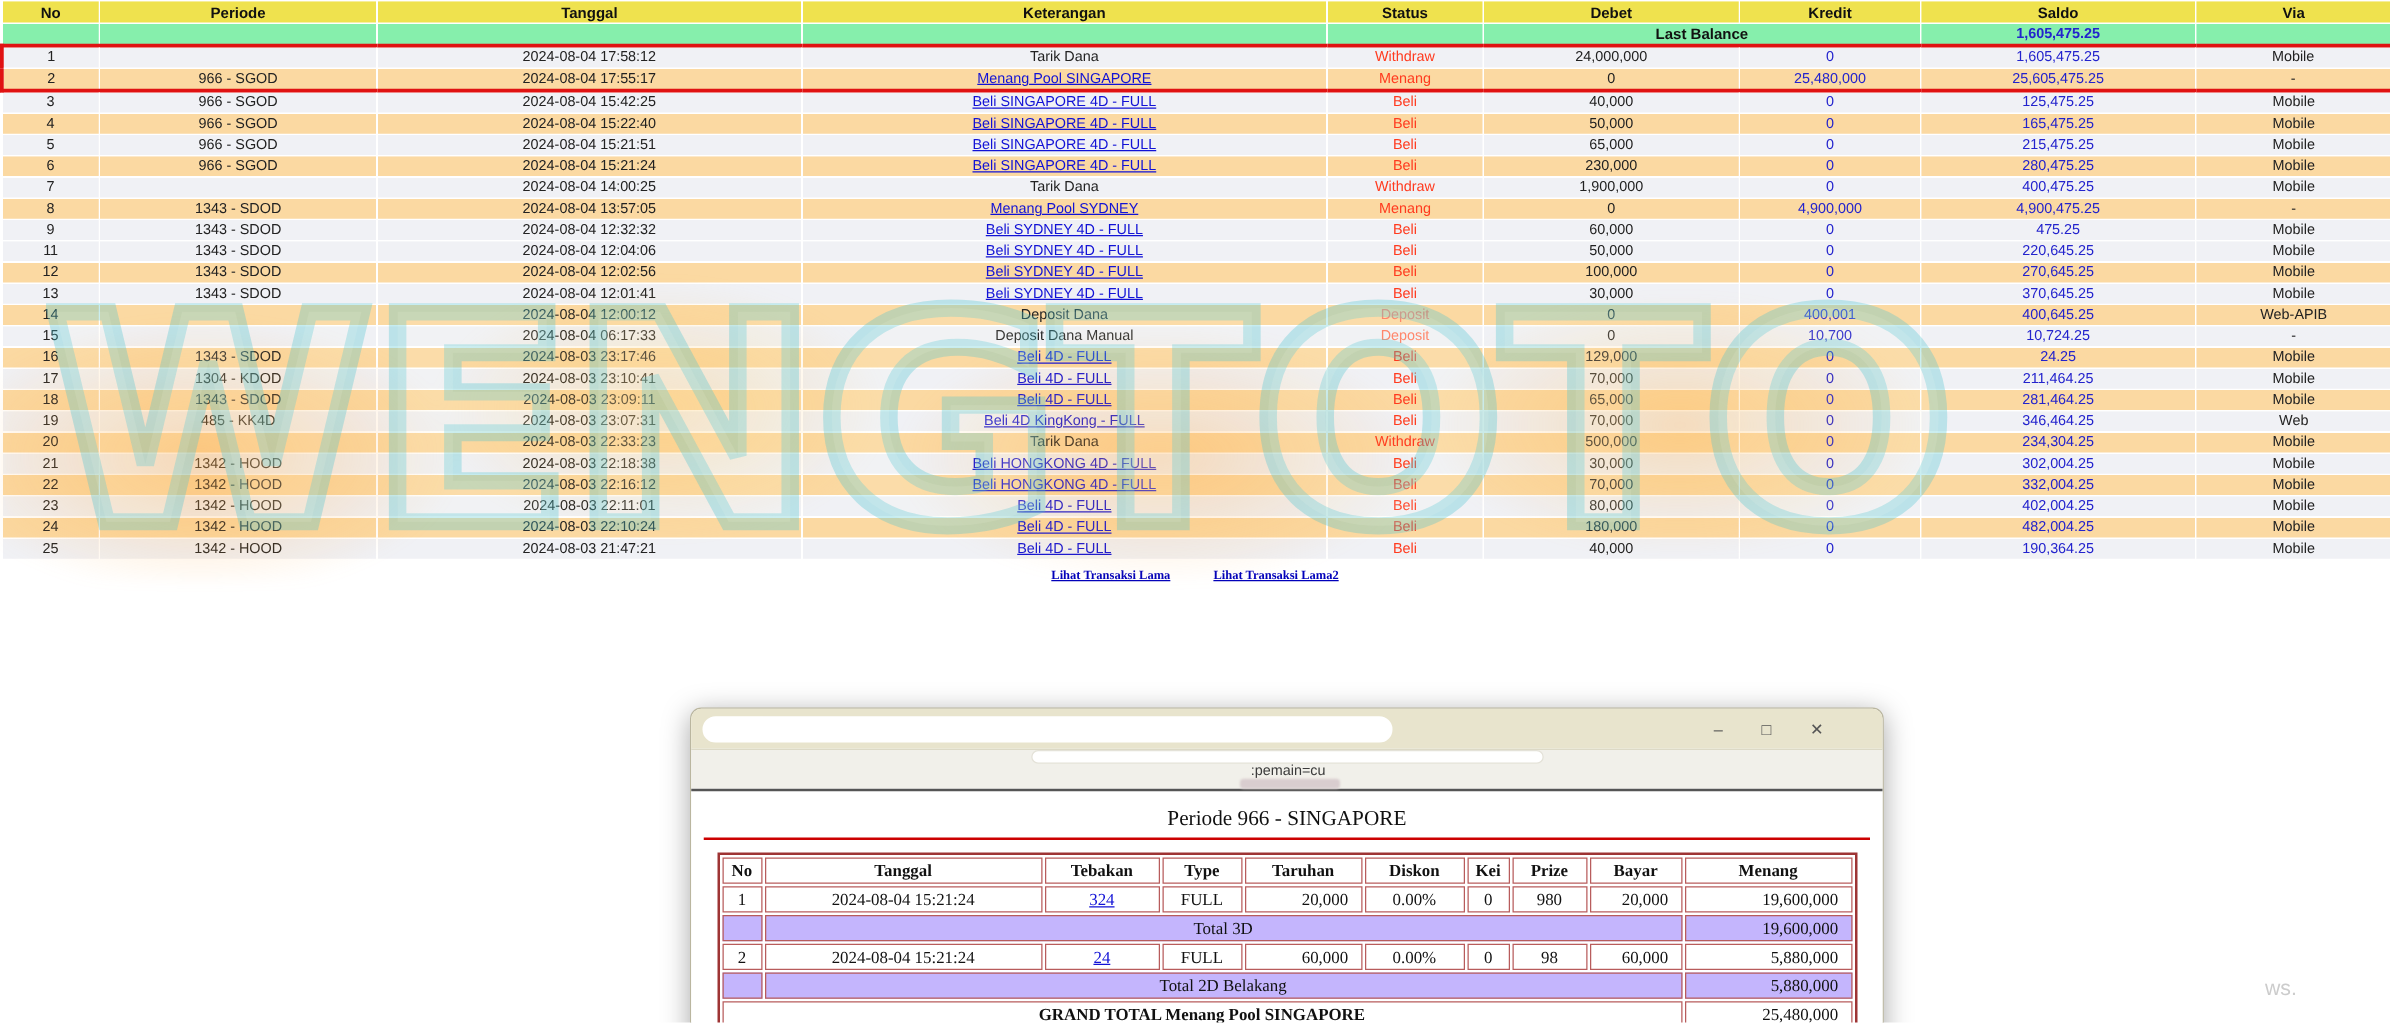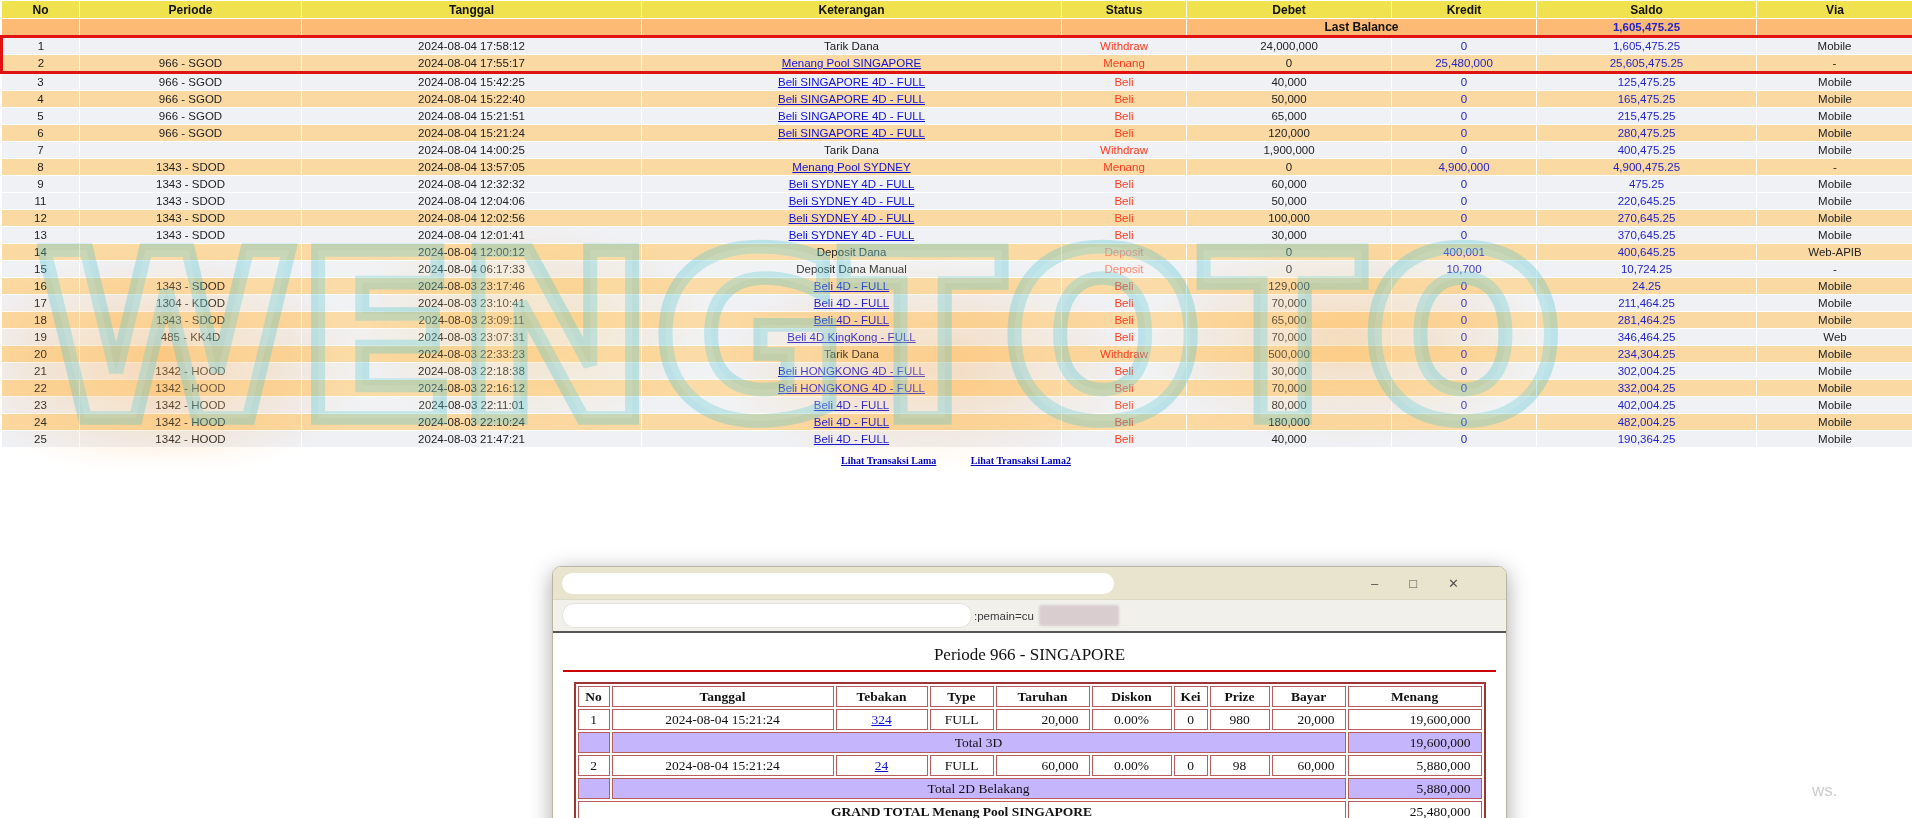--- a/index.html
+++ b/index.html
@@ -17,21 +17,21 @@
   .main-table th{
     background:#efe24e;font-weight:bold;font-size:12px;height:17px;
     border:1px solid #fff;padding:0 3px;white-space:nowrap;overflow:hidden;color:#111;
   }
   .main-table td{
     border:1px solid #fff;padding:0 4px;height:16px;text-align:center;
     white-space:nowrap;overflow:hidden;
   }
   tr.odd td{background:#f0f1f5;}
   tr.even td{background:#fbd9a2;}
-  tr.lastbal td{background:#fdba74;}
+  tr.lastbal td{background:#86efac;}
   .lb-label{font-weight:bold;font-size:12px;color:#111;}
   .lb-value{font-weight:bold;color:#2323cd;}
   .blue{color:#2323cd;}
   .st{color:#ff3a1e;}
   .st-dep{color:#ff7a5e;}
   .klink{color:#1212d6;}
   
   tr.hl.hl-first td{border-top:3px solid #e01212;}
   tr.hl.hl-last td{border-bottom:3px solid #e01212;}
   tr.hl td:first-child{border-left:3px solid #e01212;}
@@ -73,20 +73,21 @@
   .titlebar{
     height:32px;background:#e8e4cd;border-radius:8px 8px 0 0;
     display:flex;align-items:center;padding:0 9px;
   }
   .title-redact{width:552px;height:21px;background:#fff;border-radius:11px;}
   .win-controls{margin-left:auto;display:flex;gap:31px;padding-right:38px;color:#555;font-size:13px;line-height:13px;}
   .wc{display:inline-block;}
   .urlbar{
     height:31px;background:#f1f0ea;display:flex;align-items:center;padding:0 9px;
     border-top:1px solid #dcd9c6;
+    flex-direction:column;
   }
   .url-redact{width:408px;height:23px;background:#fff;border-radius:12px;border:1px solid #e4e2d8;}
   .url-text{font-size:11.5px;color:#3a3a3a;margin-left:2px;white-space:nowrap;}
   .url-blur{width:80px;height:21px;background:#d9cdcf;border-radius:3px;margin-left:5px;filter:blur(1px);}
   .popup-content{background:#fff;border-top:2px solid #555;padding:5px 7px 20px 7px;}
   .popup-title{
     font-family:"Liberation Serif",serif;font-size:17px;color:#111;
     text-align:center;margin:7px 0 5px 0;
   }
   .redline{border:none;border-top:2px solid #cc0000;margin:2px 3px 10px 3px;}
@@ -205,21 +206,21 @@
           <td class="blue">0</td>
           <td class="blue">215,475.25</td>
           <td>Mobile</td>
         </tr>
         <tr class="even">
           <td>6</td>
           <td>966 - SGOD</td>
           <td>2024-08-04 15:21:24</td>
           <td><a href="#" class="klink">Beli SINGAPORE 4D - FULL</a></td>
           <td class="st">Beli</td>
-          <td>120,000</td>
+          <td>230,000</td>
           <td class="blue">0</td>
           <td class="blue">280,475.25</td>
           <td>Mobile</td>
         </tr>
         <tr class="odd">
           <td>7</td>
           <td></td>
           <td>2024-08-04 14:00:25</td>
           <td>Tarik Dana</td>
           <td class="st">Withdraw</td>

